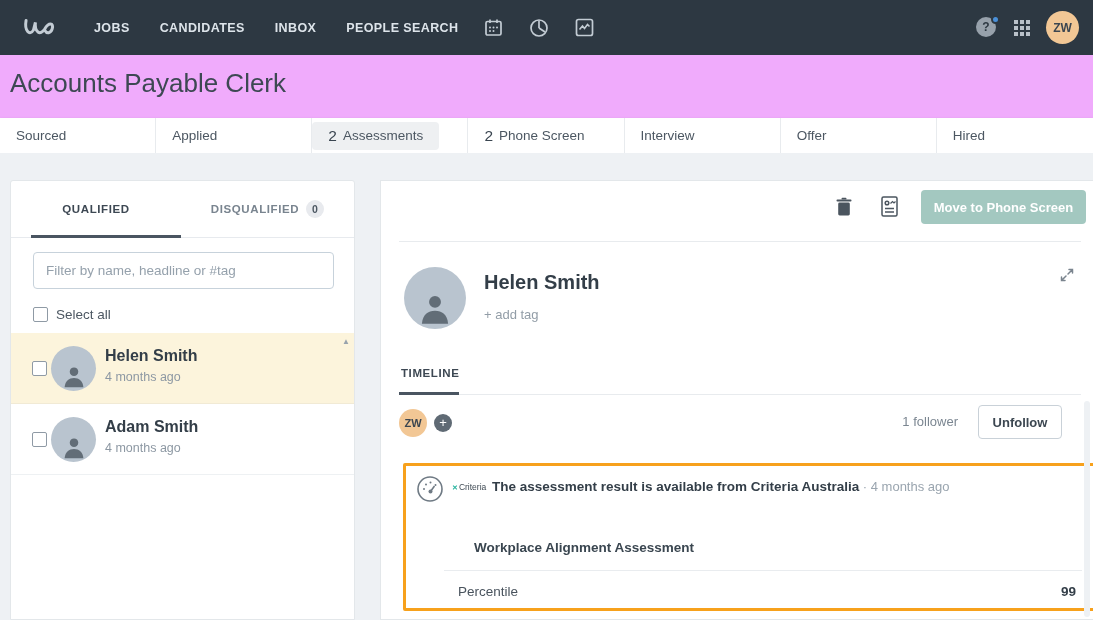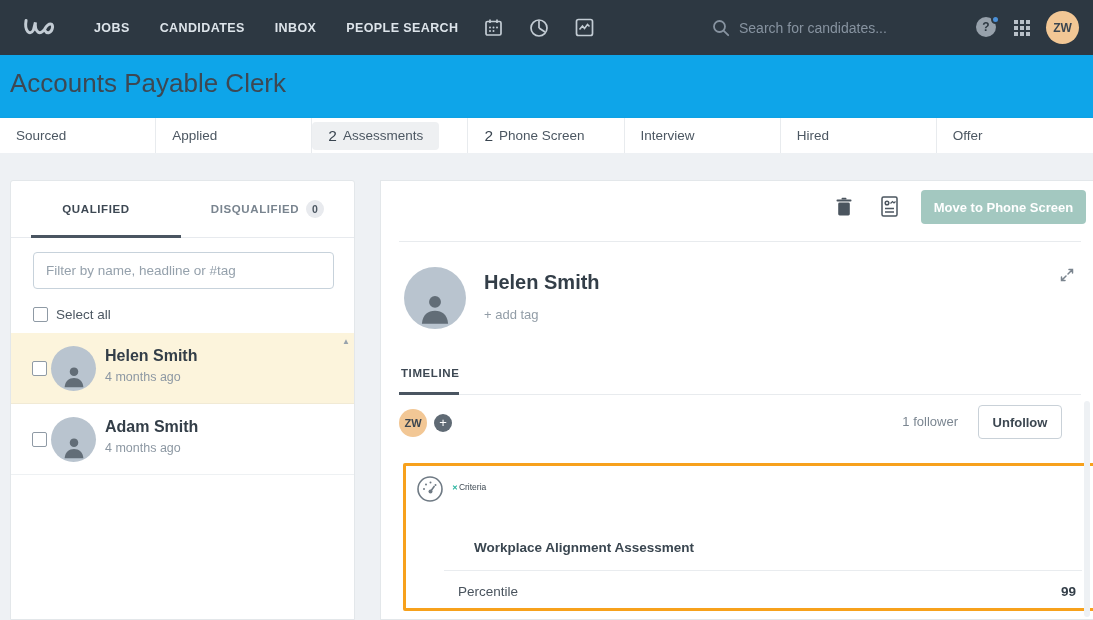--- a/index.html
+++ b/index.html
@@ -1,17 +1,17 @@
 <!DOCTYPE html>
 <html><head>
 <meta charset="utf-8">
 <style>
   * { margin:0; padding:0; box-sizing:border-box; }
   body { background:#eef1f4; font-family:"Liberation Sans", sans-serif; }
-  .screen { position:relative; width:1093px; height:620px; background:#0ea5e9; overflow:hidden; }
+  .screen { position:relative; width:1093px; height:620px; background:#f0abfc; overflow:hidden; }
 
   
   .topnav { position:absolute; top:0; left:0; width:1093px; height:55px; background:#2d3842;
             display:flex; align-items:center; }
   .logo { margin-left:22px; width:38px; height:28px; flex:0 0 auto; cursor:pointer; }
   .nav-menu { display:flex; gap:30px; margin-left:34px; }
   .nav-item { color:#dde4ea; font-size:12.5px; font-weight:bold; letter-spacing:.4px; cursor:pointer; }
   .nav-icons { display:flex; gap:26px; margin-left:26px; align-items:center; }
   .nav-icons svg { display:block; cursor:pointer; }
   .nav-search { position:absolute; left:712px; top:0; height:55px; display:flex; align-items:center; gap:9px; }
@@ -144,27 +144,20 @@
       <svg width="20" height="20" viewBox="0 0 20 20">
         <circle cx="10" cy="10" r="8" fill="none" stroke="#c3ccd4" stroke-width="1.7"></circle>
         <line x1="10" y1="10" x2="10" y2="2.4" stroke="#c3ccd4" stroke-width="1.7"></line>
         <line x1="10" y1="10" x2="16" y2="14" stroke="#c3ccd4" stroke-width="1.7"></line>
       </svg>
       <svg width="19" height="19" viewBox="0 0 19 19">
         <rect x="1.5" y="1.5" width="16" height="16" rx="2" fill="none" stroke="#c3ccd4" stroke-width="1.7"></rect>
         <polyline points="4.5,11.5 7.5,8 9.5,10.5 12.5,6.5 14.5,8.5" fill="none" stroke="#c3ccd4" stroke-width="1.6"></polyline>
       </svg>
     </div>
-    <div class="nav-search">
-      <svg width="18" height="18" viewBox="0 0 18 18">
-        <circle cx="7.5" cy="7.5" r="5.5" fill="none" stroke="#8793a0" stroke-width="1.8"></circle>
-        <line x1="11.8" y1="11.8" x2="16.2" y2="16.2" stroke="#8793a0" stroke-width="1.8" stroke-linecap="round"></line>
-      </svg>
-      <input type="text" placeholder="Search for candidates..." style="">
-    </div>
     <div class="nav-right">
       <div class="help-wrap">
         <div class="help-circle">?</div>
         <div class="help-dot"></div>
       </div>
       <div class="grid-icon">
         <i></i>
           <i></i>
           <i></i>
           <i></i>
@@ -207,27 +200,27 @@
       </div>
     <div class="stage">
         <span class="pill">
 
       <span class="slabel">Interview</span>
         </span>
       </div>
     <div class="stage">
         <span class="pill">
 
+      <span class="slabel">Offer</span>
+        </span>
+      </div>
+    <div class="stage">
+        <span class="pill">
+
       <span class="slabel">Hired</span>
-        </span>
-      </div>
-    <div class="stage">
-        <span class="pill">
-
-      <span class="slabel">Offer</span>
         </span>
       </div>
   </div>
 
   <div class="content-bg"></div>
 
   <div class="left-card">
     <div class="lc-tabs">
       <div class="lc-tab qualified">QUALIFIED</div>
       <div class="lc-tab disqualified">
@@ -314,20 +307,23 @@
         <circle cx="10" cy="9.5" r="1" fill="#6f7a84"></circle>
         <circle cx="14.5" cy="7.5" r="1" fill="#6f7a84"></circle>
         <circle cx="19.5" cy="10" r="1" fill="#6f7a84"></circle>
         <line x1="14.5" y1="16.5" x2="18.5" y2="11" stroke="#6f7a84" stroke-width="1.6"></line>
         <circle cx="14.5" cy="16.5" r="2" fill="#6f7a84"></circle>
       </svg>
       <div class="ev-logo">
         <span class="mark">✕</span>
         <span class="word">Criteria</span>
       </div>
+      <div class="ev-title">
+        <b>The assessment result is available from Criteria Australia</b><span class="meta"> · 4 months ago</span>
+      </div>
       <div class="ev-assessment">Workplace Alignment Assessment</div>
       <div class="ev-hr"></div>
       <div class="ev-metric-label">Percentile</div>
       <div class="ev-metric-value">99</div>
     </div>
 
     <div class="rc-scroll"></div>
   </div>
 
 </div>

